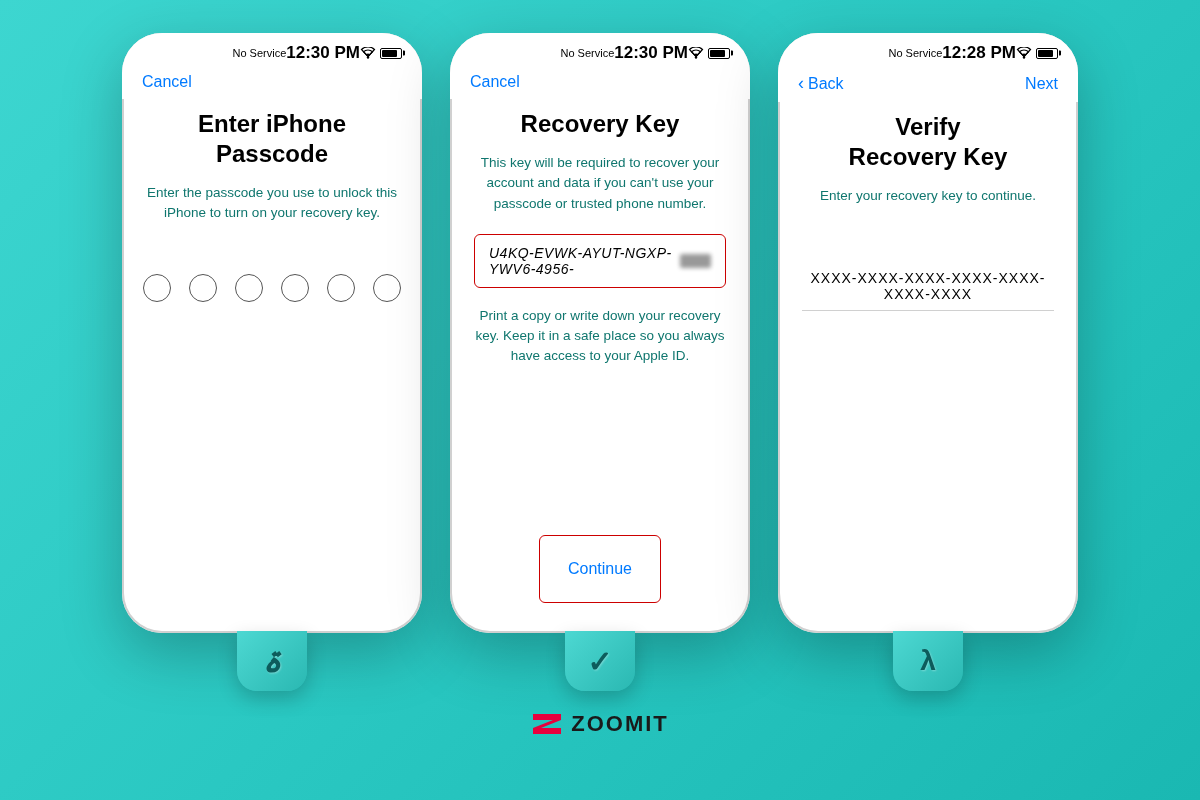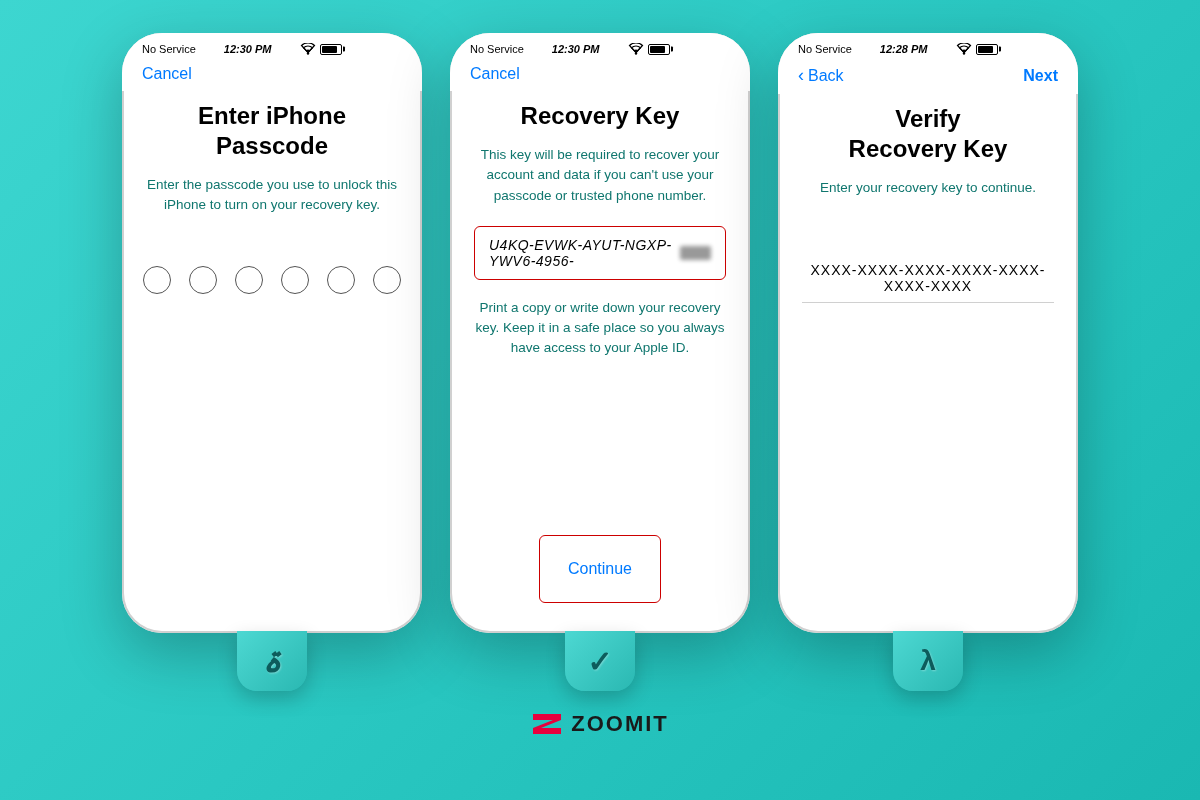--- a/index.html
+++ b/index.html
@@ -36,33 +36,32 @@
       box-shadow: 0 20px 60px rgba(0,0,0,0.25), inset 0 0 0 2px #d0d0d0;
       overflow: hidden;
       position: relative;
       display: flex;
       flex-direction: column;
     }
 
     
     .status-bar {
       display: flex;
-      justify-content: flex-start;
+      justify-content: flex-end;
       align-items: center;
       padding: 10px 20px 6px;
       font-size: 11px;
       font-weight: 600;
       color: #000;
       background: #fff;
       flex-shrink: 0;
-      gap: 28px;
     }
 
     .status-left { font-size: 11px; font-weight: 500; }
-    .status-center { font-size: 11px; font-weight: 600; font-style: italic; }
+    .status-center { font-size: 17px; font-weight: 600; }
     .status-right {
       display: flex;
       align-items: center;
       gap: 4px;
       font-size: 11px;
     }
 
     .battery-icon {
       width: 22px;
       height: 11px;
@@ -120,21 +119,21 @@
     .nav-back-chevron {
       font-size: 18px;
       font-weight: 300;
       color: #007AFF;
       margin-right: 2px;
     }
 
     .nav-next {
       color: #007AFF;
       font-size: 16px;
-      font-weight: 700;
+      font-weight: 400;
       cursor: pointer;
     }
 
     
     .phone-content {
       flex: 1;
       padding: 10px 24px 20px;
       display: flex;
       flex-direction: column;
       align-items: center;

